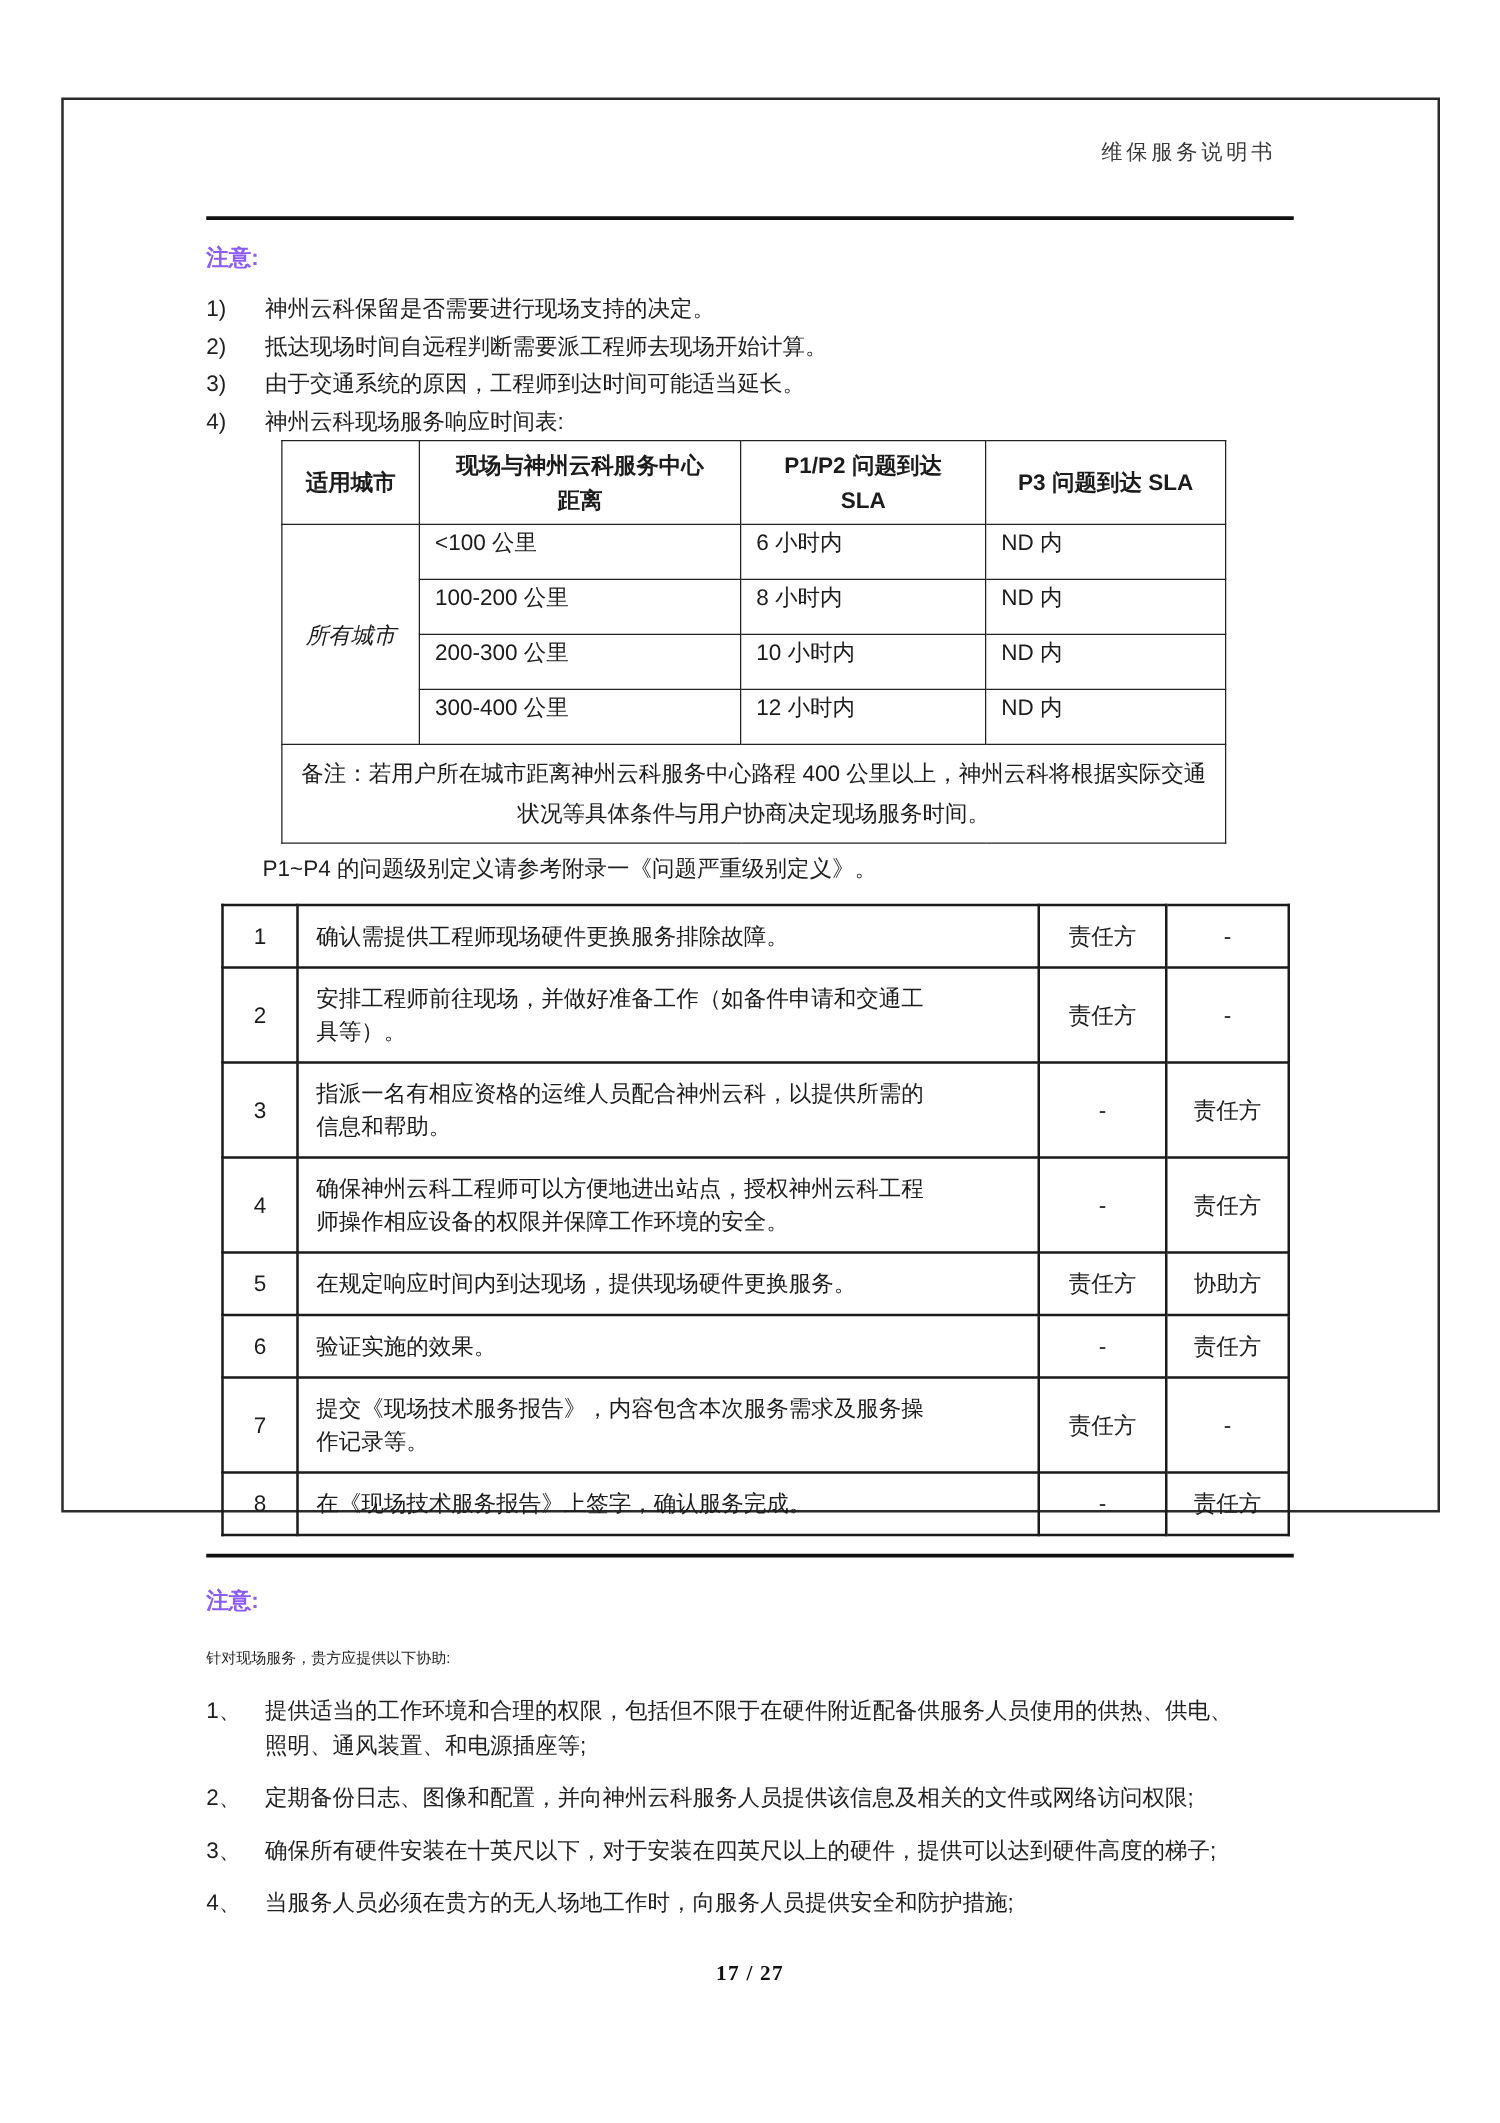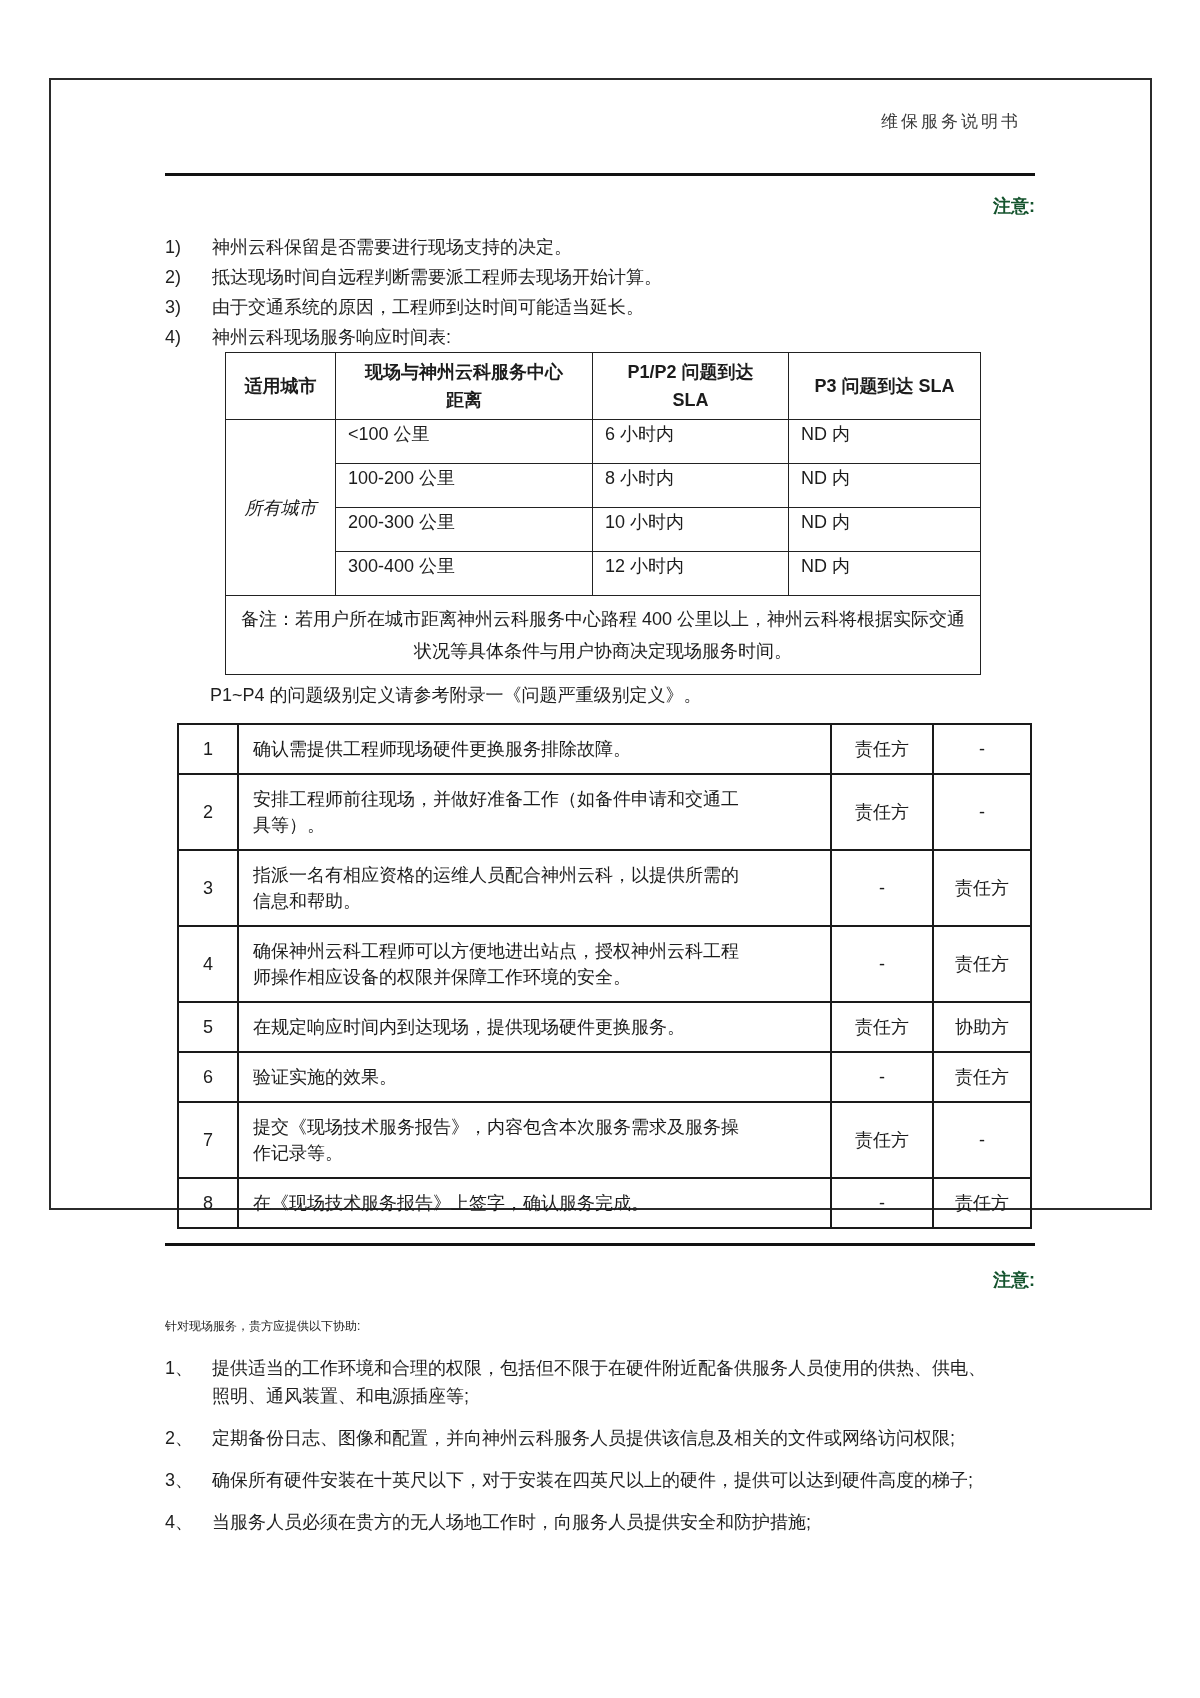--- a/index.html
+++ b/index.html
@@ -16,21 +16,21 @@
   .content { padding:0 115px 0 114px; }
 
   .doc-header {
     margin-top:32px; text-align:right; padding-right:14px;
     font-family:"Liberation Serif", serif; font-size:17px; color:#3a3a3a;
     letter-spacing:3px; line-height:20px;
   }
   .rule { border-top:3px solid #111; margin-top:41px; }
   .rule2 { margin-top:14px; }
 
-  .note-label { margin-top:18px; font-size:18px; font-weight:bold; line-height:24px; color:#14532d;text-align:right; }
+  .note-label { margin-top:18px; font-size:18px; font-weight:bold; line-height:24px; color:#8b5cf6; }
   .note-label.b2 { margin-top:22px; }
 
   .numlist { margin-top:14px; }
   .numlist .li { display:flex; line-height:30px; font-size:18px; }
   .numlist .num { width:47px; flex:none; }
   .numlist .txt { flex:1; white-space:pre-line; }
 
   table { border-collapse:collapse; table-layout:fixed; font-size:18px; color:#1c1c1c; }
   .multiline { white-space:pre-line; }
 
@@ -224,15 +224,16 @@
       <div class="li">
         <span class="num">3、</span>
         <span class="txt">确保所有硬件安装在十英尺以下，对于安装在四英尺以上的硬件，提供可以达到硬件高度的梯子;</span>
       </div>
       <div class="li">
         <span class="num">4、</span>
         <span class="txt">当服务人员必须在贵方的无人场地工作时，向服务人员提供安全和防护措施;</span>
       </div>
     </div>
 
+    <div class="pagenum">17 / 27</div>
 
   </div>
 </div>
 
 </body></html>

